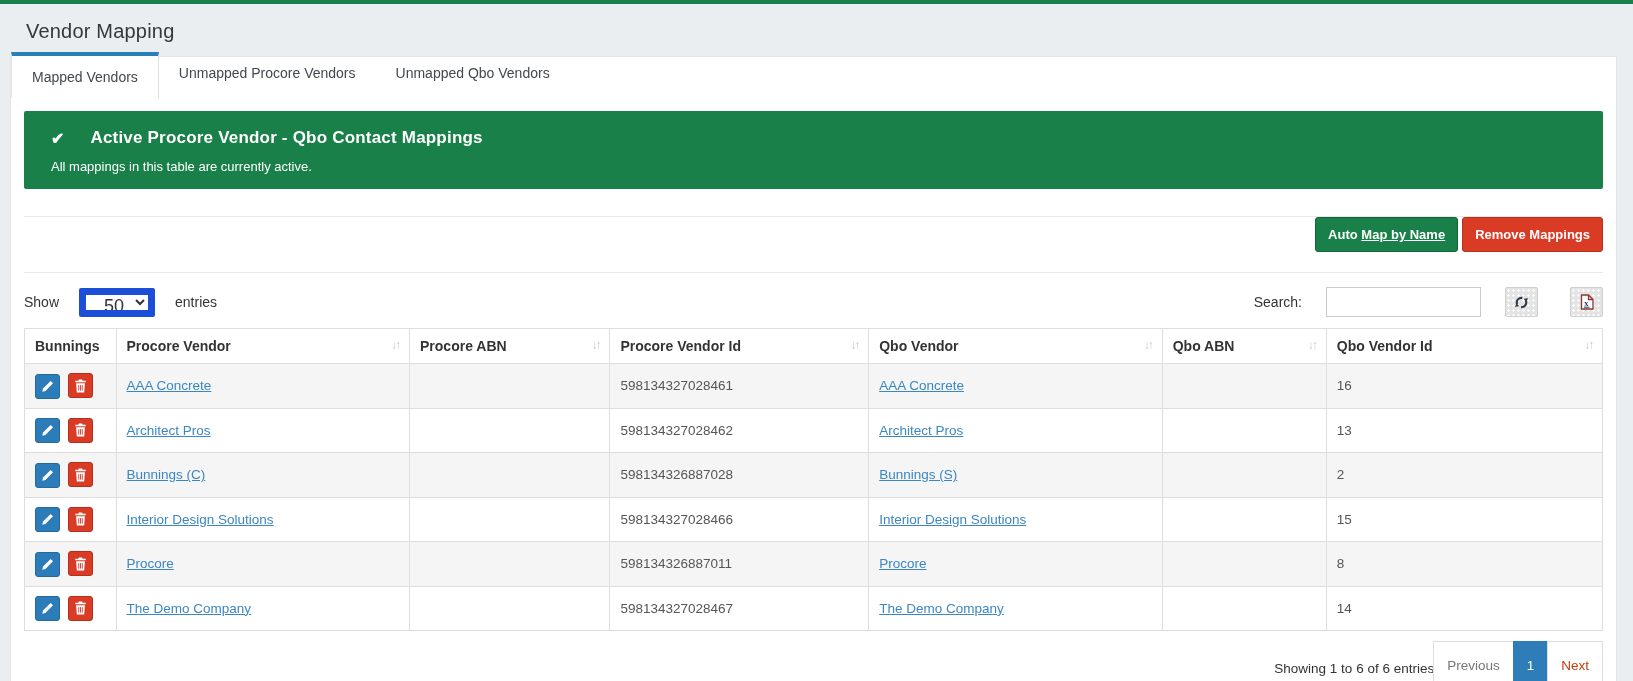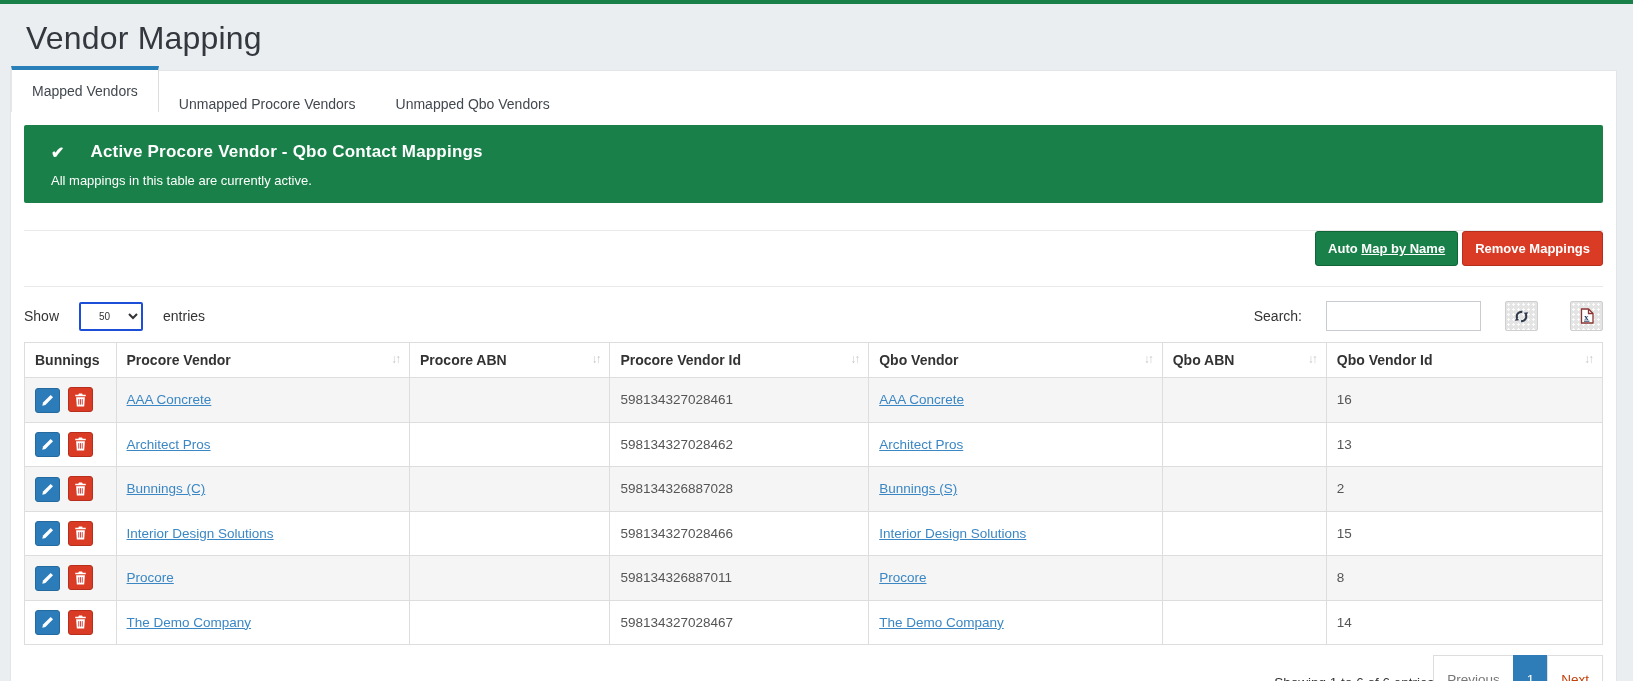--- a/index.html
+++ b/index.html
@@ -5,34 +5,34 @@
   * { box-sizing: border-box; margin: 0; padding: 0; }
   html,body { width: 1633px; height: 681px; }
   body {
     background: #ebeef0;
     font-family: "Liberation Sans", sans-serif;
     color: #333;
     overflow: hidden;
   }
   .top-accent { height: 4px; background: #188048; }
   .page-title {
-    font-size: 32px; color: #32383e; font-weight: normal;
+    font-size: 20px; color: #32383e; font-weight: normal;
     padding: 16px 0 13px 26px; letter-spacing: .2px;
   }
   .panel {
     margin: 0 16px 0 10px;
     background: #fff;
     border: 1px solid #e2e6e9;
     min-height: 592px;
     position: relative;
   }
   
   .tabs { display: flex; align-items: flex-start; height: 40px; }
   .tab {
-    font-size: 14px; color: #42484e; padding: 25px 20px; cursor: pointer;
+    font-size: 14px; color: #42484e; padding: 8px 20px; cursor: pointer;
     background: transparent; border: none; white-space: nowrap;
   }
   .tab.active {
     position: relative; top: -5px;
     background: #fff;
     border-top: 4px solid #2980b9;
     border-right: 1px solid #ddd;
     border-left: 1px solid #e6e6e6;
     padding: 13px 20px 13px 20px;
     font-weight: normal;
@@ -57,22 +57,22 @@
     font-size: 13px; font-weight: bold; color: #fff;
     padding: 9px 12px; border-radius: 3px; cursor: pointer;
   }
   .btn-green { background: #188048; border: 1px solid #116436; }
   .btn-red   { background: #da3b24; border: 1px solid #b52f1c; }
   .btn u { text-decoration: underline; }
   
   .controls { display: flex; justify-content: space-between; align-items: center; margin: 14px 0 11px 0; }
   .length-ctl { display: flex; align-items: center; gap: 20px; font-size: 14px; color: #333; }
   .length-select {
-    width: 64px; height: 29px; font-size: 10px; color: #333;
-    border: 2px solid #1d4ed8; border-radius: 2px; background: #fff;
+    width: 76px; height: 29px; font-size: 18px; color: #333;
+    border: 7px solid #1d4ed8; border-radius: 2px; background: #fff;
     font-family: "Liberation Sans", sans-serif; padding-left: 14px;
   }
   .search-ctl { display: flex; align-items: center; gap: 24px; }
   .search-label { font-size: 14px; color: #333; }
   .search-input {
     width: 155px; height: 30px; border: 1px solid #c8ccd0;
     font-size: 13px; padding: 0 8px; font-family: "Liberation Sans", sans-serif;
   }
   .icon-btn {
     width: 33px; height: 30px; margin-left: 0;

